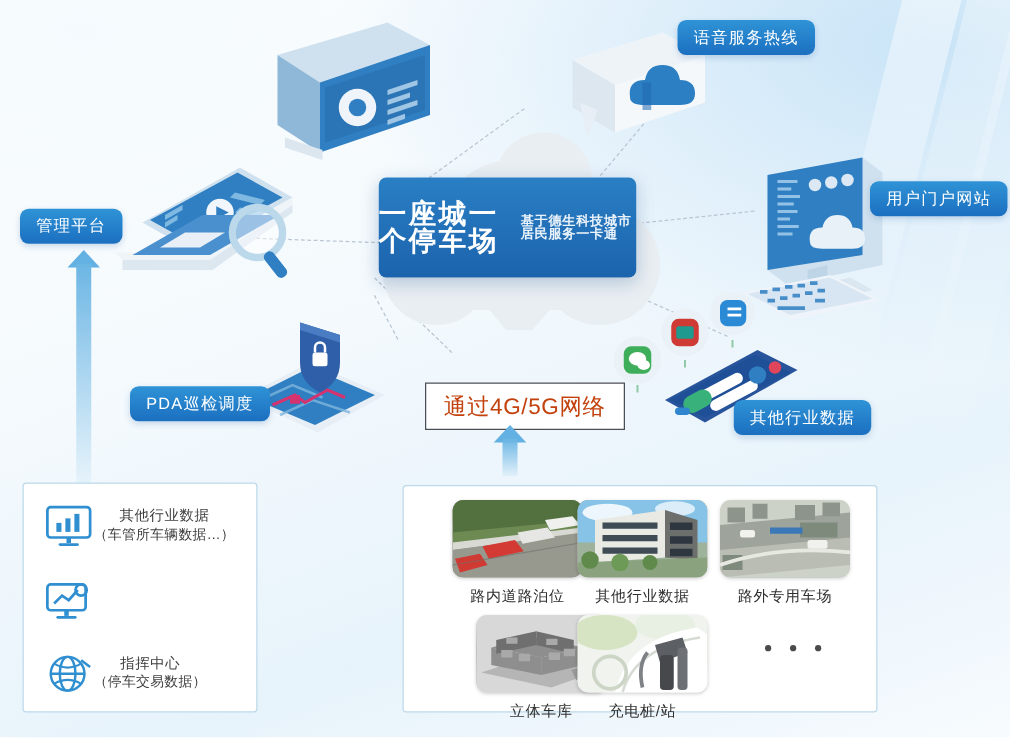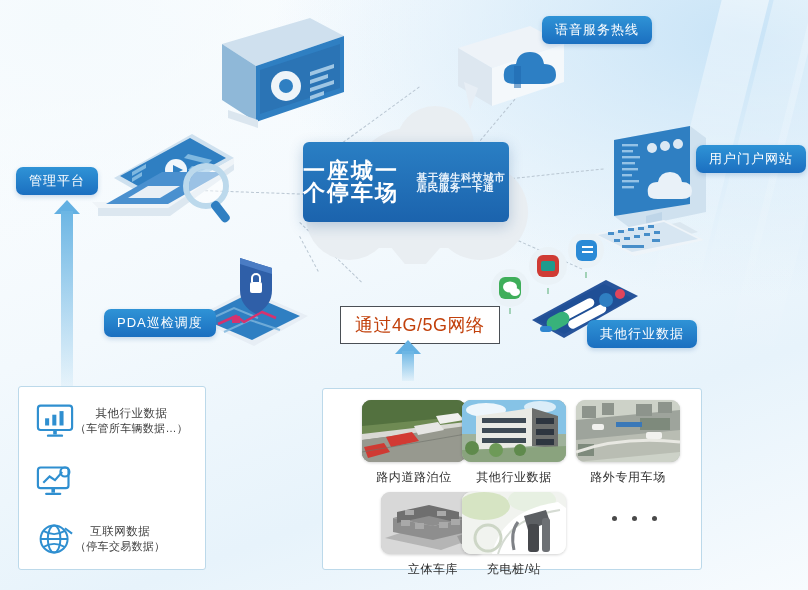--- a/index.html
+++ b/index.html
@@ -290,21 +290,21 @@
     <div class="drow" style="top:134px;">
       <svg class="dicon" viewBox="0 0 44 40">
         <circle cx="21" cy="20" r="15" fill="none" stroke="#2f8fd0" stroke-width="2.2"></circle>
         <ellipse cx="21" cy="20" rx="7" ry="15" fill="none" stroke="#2f8fd0" stroke-width="2.2"></ellipse>
         <path d="M6 20 h30" stroke="#2f8fd0" stroke-width="2.2"></path>
         <path d="M9 11 q12 7 24 0" fill="none" stroke="#2f8fd0" stroke-width="2"></path>
         <path d="M9 29 q12 -7 24 0" fill="none" stroke="#2f8fd0" stroke-width="2"></path>
         <path d="M33 8 L41 14" stroke="#2f8fd0" stroke-width="2.2"></path>
       </svg>
       <div class="dtext">
-        <span class="dtitle">互联网数据</span>
+        <span class="dtitle">指挥中心</span>
         <span class="dsub">（停车交易数据）</span>
       </div>
     </div>
   </div>
 
   <div class="panel" id="right-panel"></div>
 
   <div class="card" style="left:348px;top:400px;padding-left:14px;">
     <div class="thumb t1">
       <svg width="104" height="62" viewBox="0 0 104 62">

